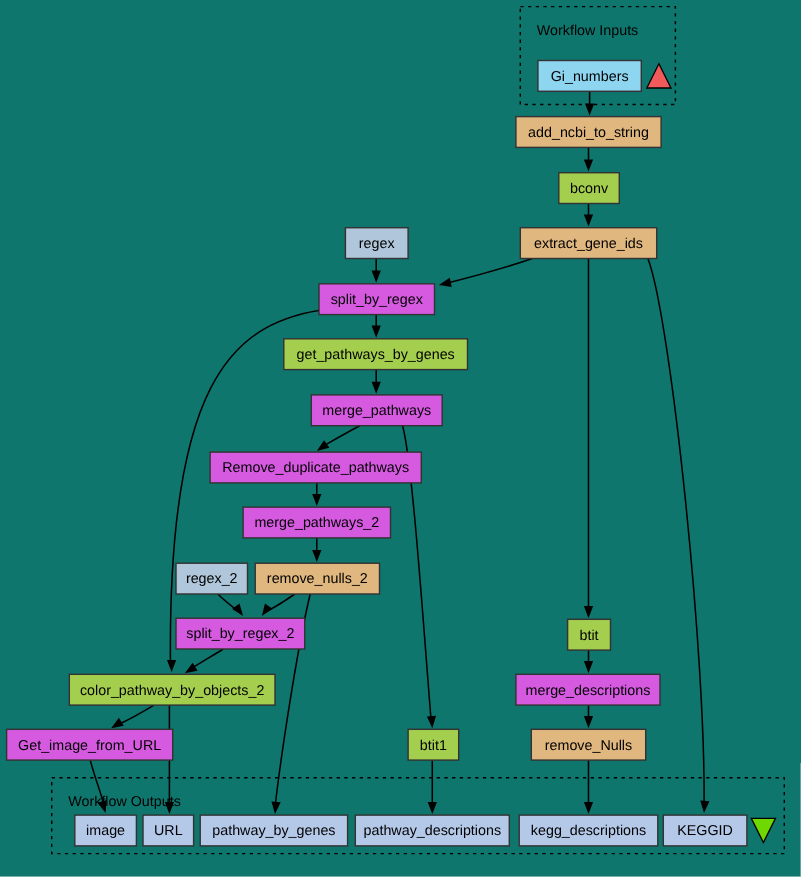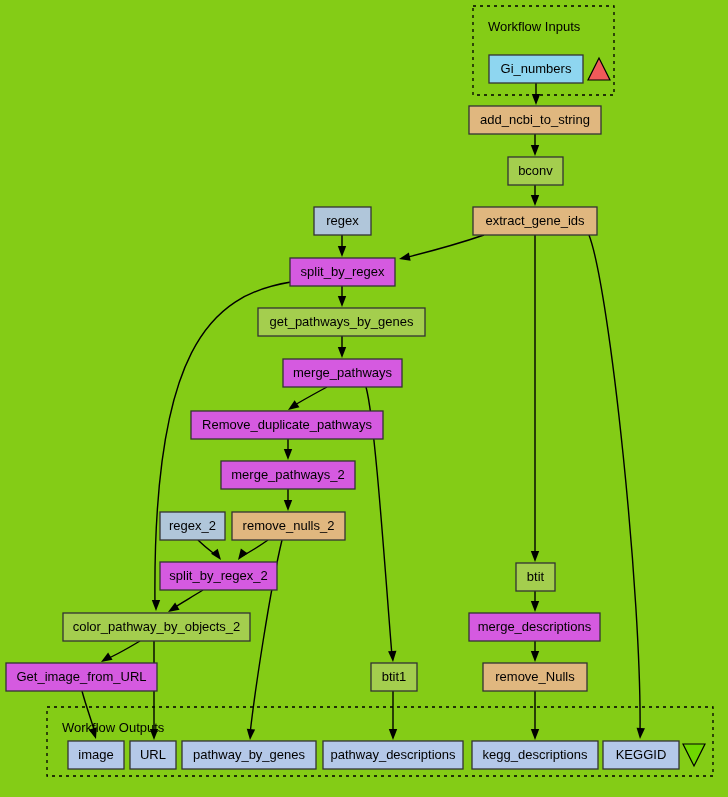--- a/index.html
+++ b/index.html
@@ -7,21 +7,21 @@
     padding: 0;
     background: #ffffff;
   }
   body {
     font-family: "Liberation Sans", sans-serif;
   }
   #canvas {
     position: relative;
     width: 728px;
     height: 797px;
-    background: #84cc16;
+    background: #0f766e;
     overflow: hidden;
   }
   svg.layer {
     position: absolute;
     left: 0;
     top: 0;
     width: 728px;
     height: 797px;
   }
   .node-label {

